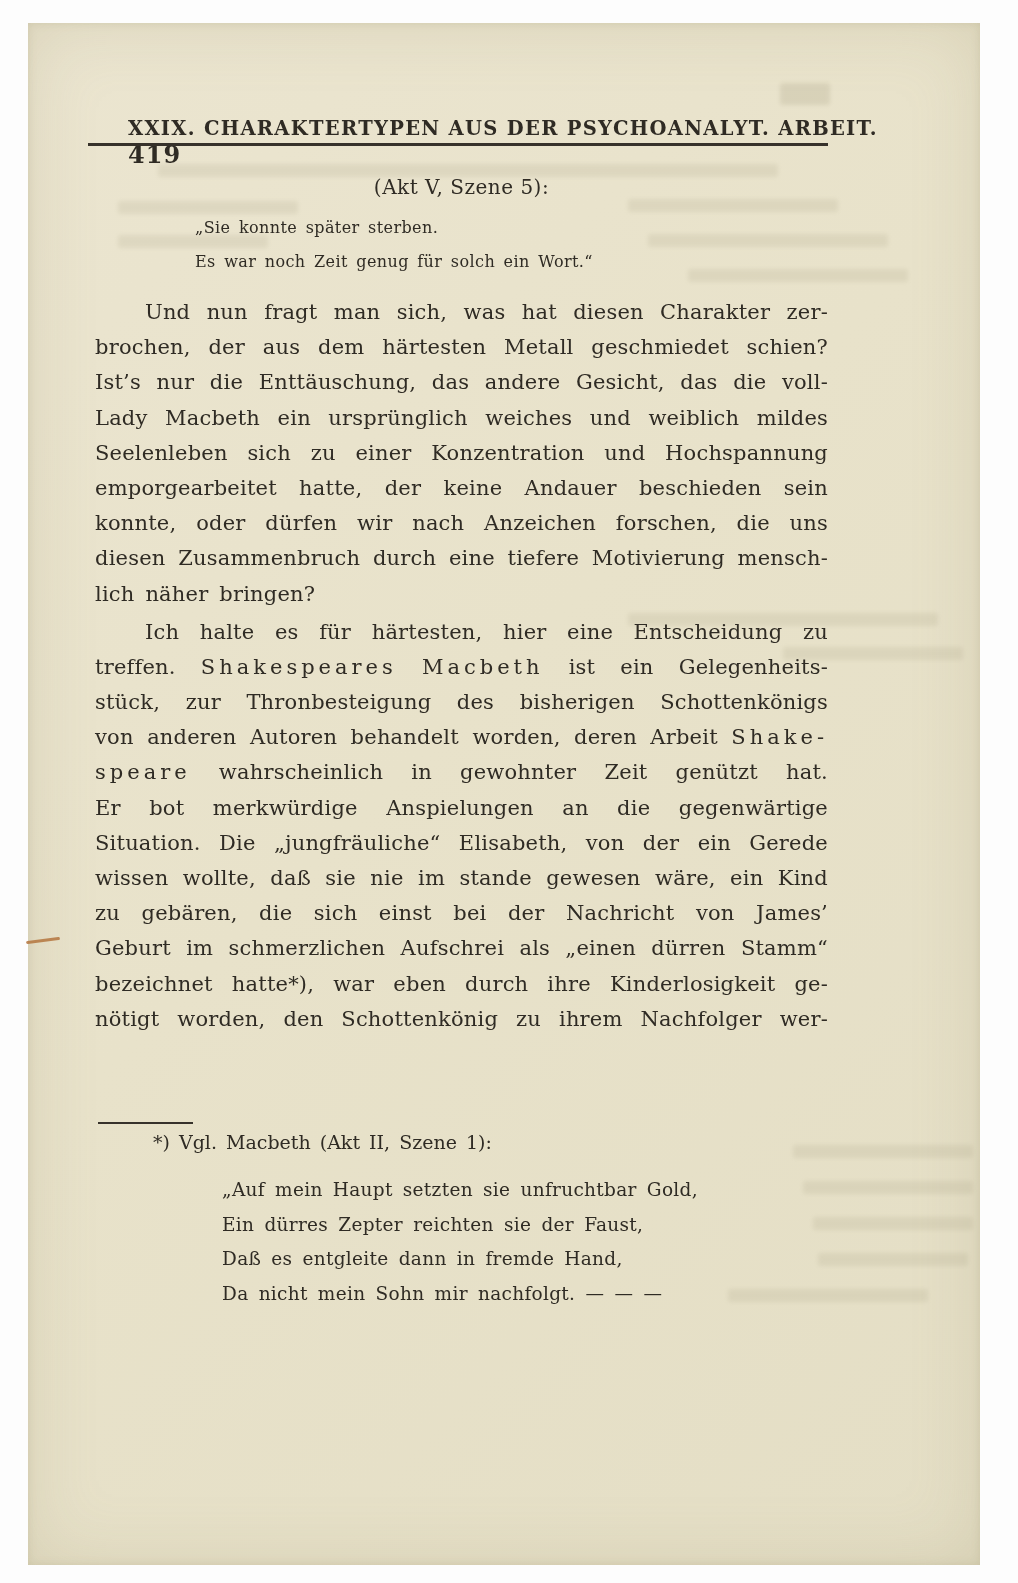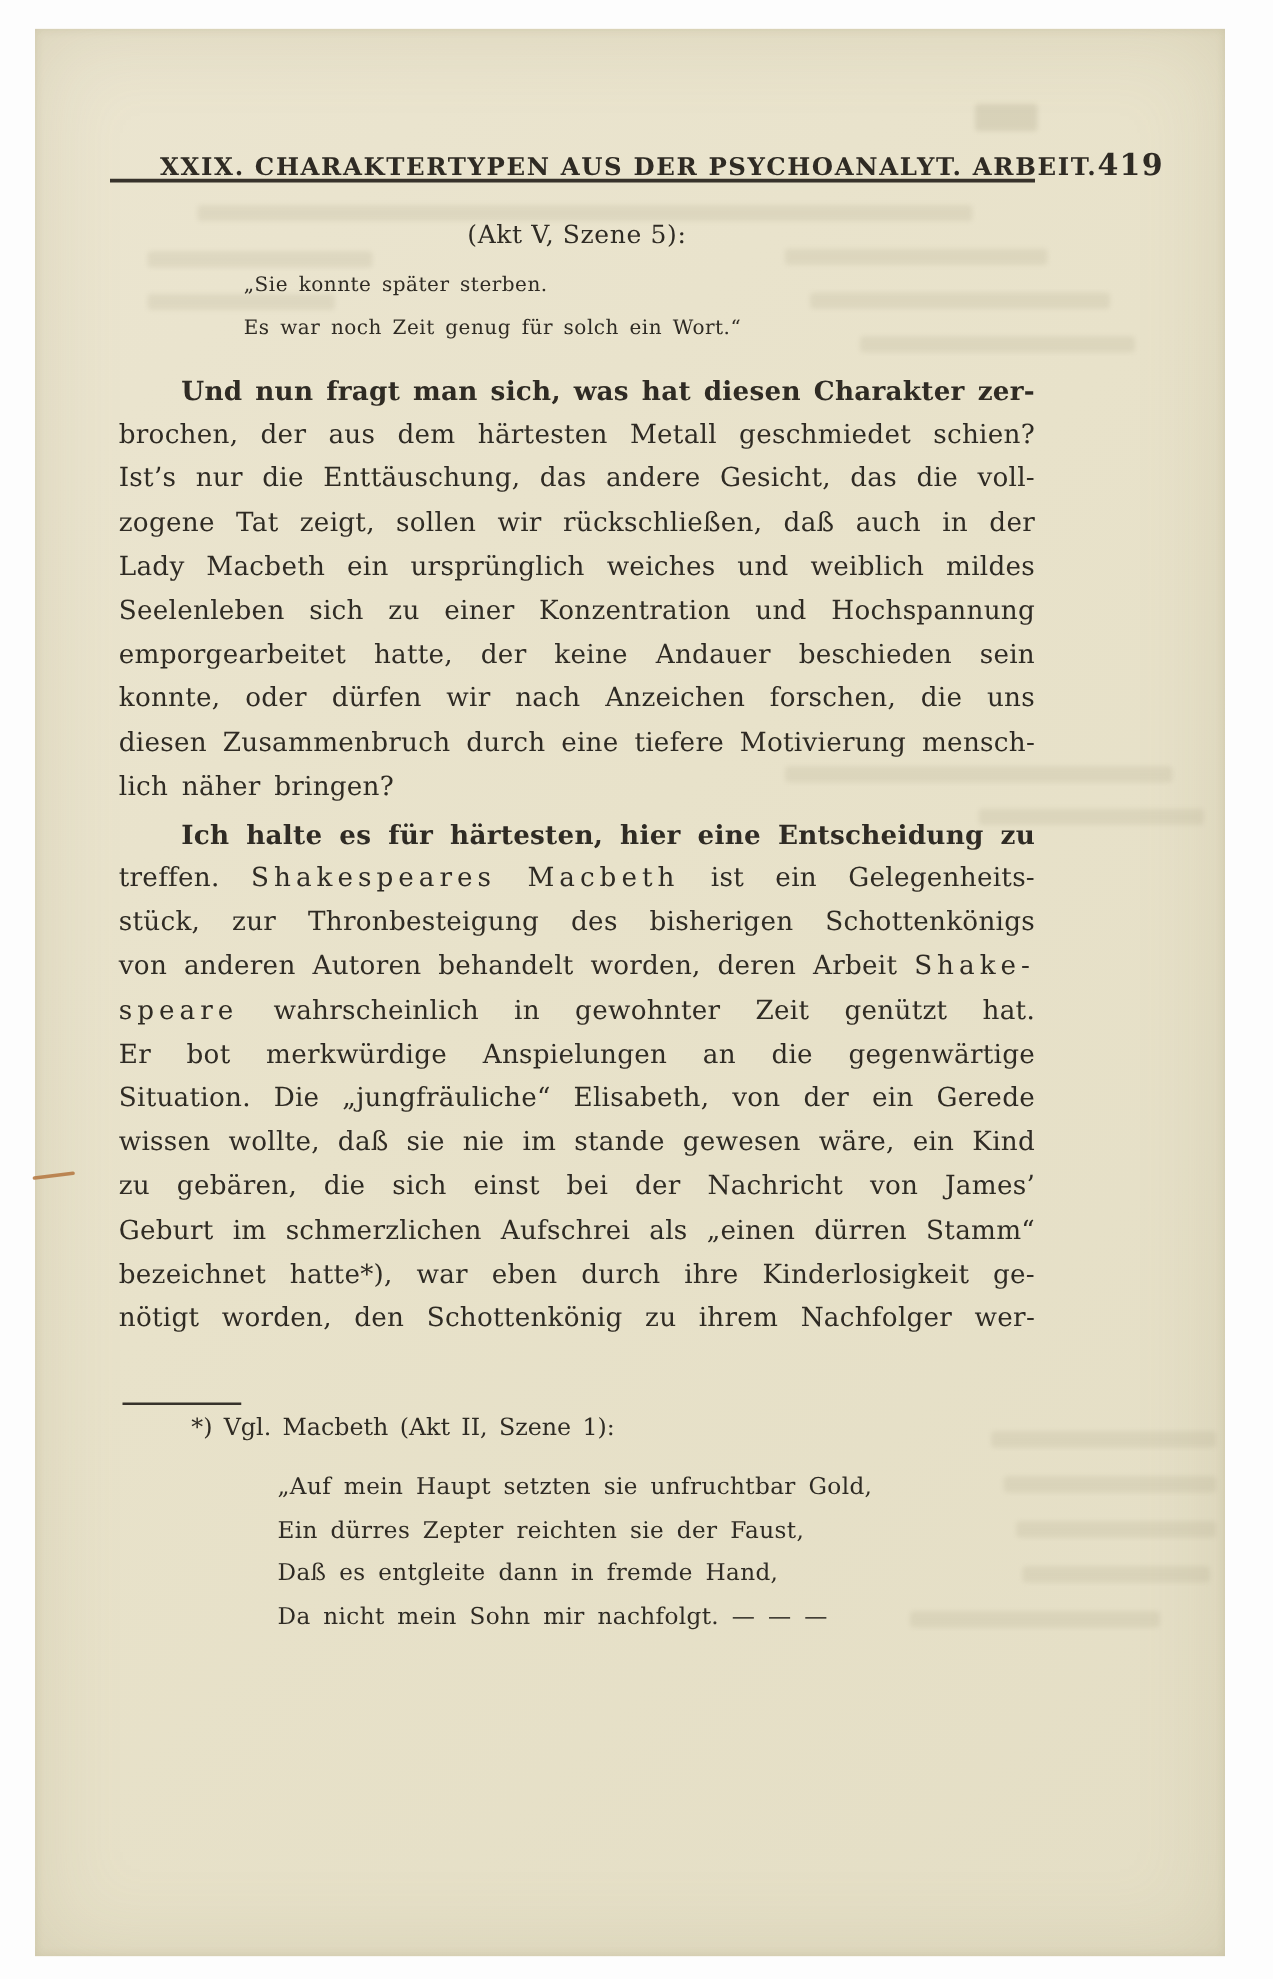--- a/index.html
+++ b/index.html
@@ -18,22 +18,22 @@
   .bleed {
     position:absolute; background:#8f8868; opacity:.13; filter:blur(2px);
     border-radius:3px; height:13px;
   }
   .pencil-mark {
     position:absolute; left:26px; top:939px; width:34px; height:3px;
     background:#b4763e; transform:rotate(-7deg); border-radius:2px; opacity:.85;
   }
   .header-row {
     position:absolute; left:60px; top:94px; width:740px;
-    display:flex; justify-content:flex-start; align-items:baseline;
-    padding-left:40px; box-sizing:border-box;
+    display:flex; justify-content:center; align-items:baseline;
+    padding-left:40px; box-sizing:border-box;flex-direction:column;
   }
   .header-title { font-size:19.5px; font-weight:bold; letter-spacing:1.3px; white-space:nowrap; }
   .page-number  { font-size:24px;  font-weight:bold; letter-spacing:1px; }
   .header-rule  { position:absolute; left:60px; top:120px; width:740px; height:2.5px; background:#37322b; }
 
   .epigraph-source {
     position:absolute; left:67px; top:152px; width:733px;
     text-align:center; font-size:20px; letter-spacing:.5px;
   }
   .epigraph {
@@ -42,21 +42,21 @@
   }
 
   .body-block { position:absolute; left:67px; top:272px; width:733px; font-size:21px; }
   .para + .para { margin-top:3px; }
   .tline {
     line-height:35.2px; height:35.2px;
     text-align:justify; text-align-last:justify;
     letter-spacing:.2px;
   }
   .tline.nofill { text-align-last:left; word-spacing:4px; }
-  .tline.indent { text-indent:50px;font-weight:bold; }
+  .tline.indent { text-indent:50px; }
   .sperr { letter-spacing:4px; }
 
   .footnote-rule { position:absolute; left:70px; top:1099px; width:95px; height:2px; background:#37322b; }
   .footnote-ref  { position:absolute; left:125px; top:1108px; font-size:19px; word-spacing:3px; }
   .verse {
     position:absolute; left:194px; top:1150px;
     font-size:18.5px; line-height:34.5px; word-spacing:4px; letter-spacing:.3px;
   }
 </style>
 </head>
@@ -90,21 +90,20 @@
   <div class="epigraph">
     <div>„Sie konnte später sterben.</div>
     <div>Es war noch Zeit genug für solch ein Wort.“</div>
   </div>
 
   <div class="body-block">
       <div class="para">
         <div class="tline indent"><span>Und nun fragt man sich, was hat diesen Charakter zer-</span></div>
         <div class="tline"><span>brochen, der aus dem härtesten Metall geschmiedet schien?</span></div>
         <div class="tline"><span>Ist’s nur die Enttäuschung, das andere Gesicht, das die voll-</span></div>
-        <div class="tline"><span>zogene Tat zeigt, sollen wir rückschließen, daß auch in der</span></div>
         <div class="tline"><span>Lady Macbeth ein ursprünglich weiches und weiblich mildes</span></div>
         <div class="tline"><span>Seelenleben sich zu einer Konzentration und Hochspannung</span></div>
         <div class="tline"><span>emporgearbeitet hatte, der keine Andauer beschieden sein</span></div>
         <div class="tline"><span>konnte, oder dürfen wir nach Anzeichen forschen, die uns</span></div>
         <div class="tline"><span>diesen Zusammenbruch durch eine tiefere Motivierung mensch-</span></div>
         <div class="tline nofill"><span>lich näher bringen?</span></div>
       </div>
       <div class="para">
         <div class="tline indent"><span>Ich halte es für härtesten, hier eine Entscheidung zu</span></div>
         <div class="tline"><span>treffen. </span><span class="sperr">Shakespeares</span><span> </span><span class="sperr">Macbeth</span><span> ist ein Gelegenheits-</span></div>

